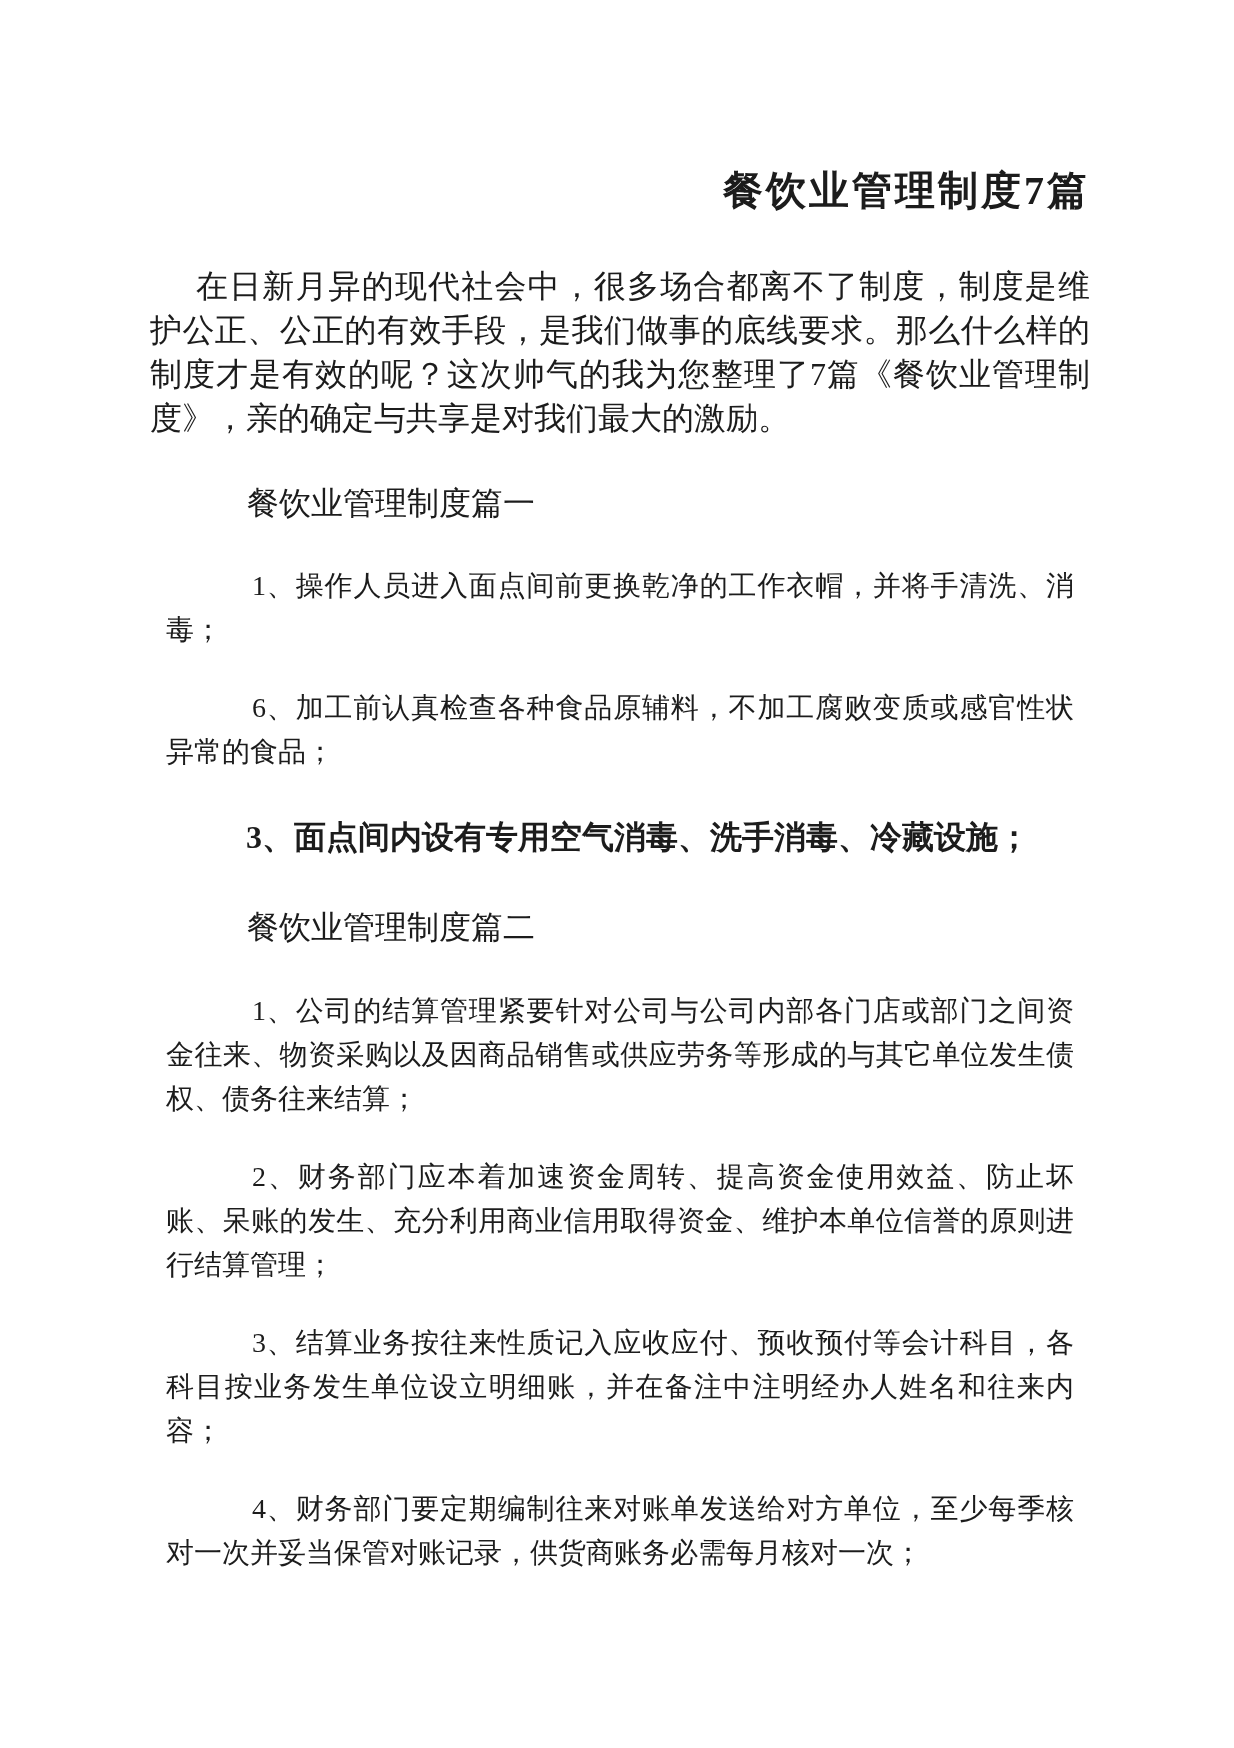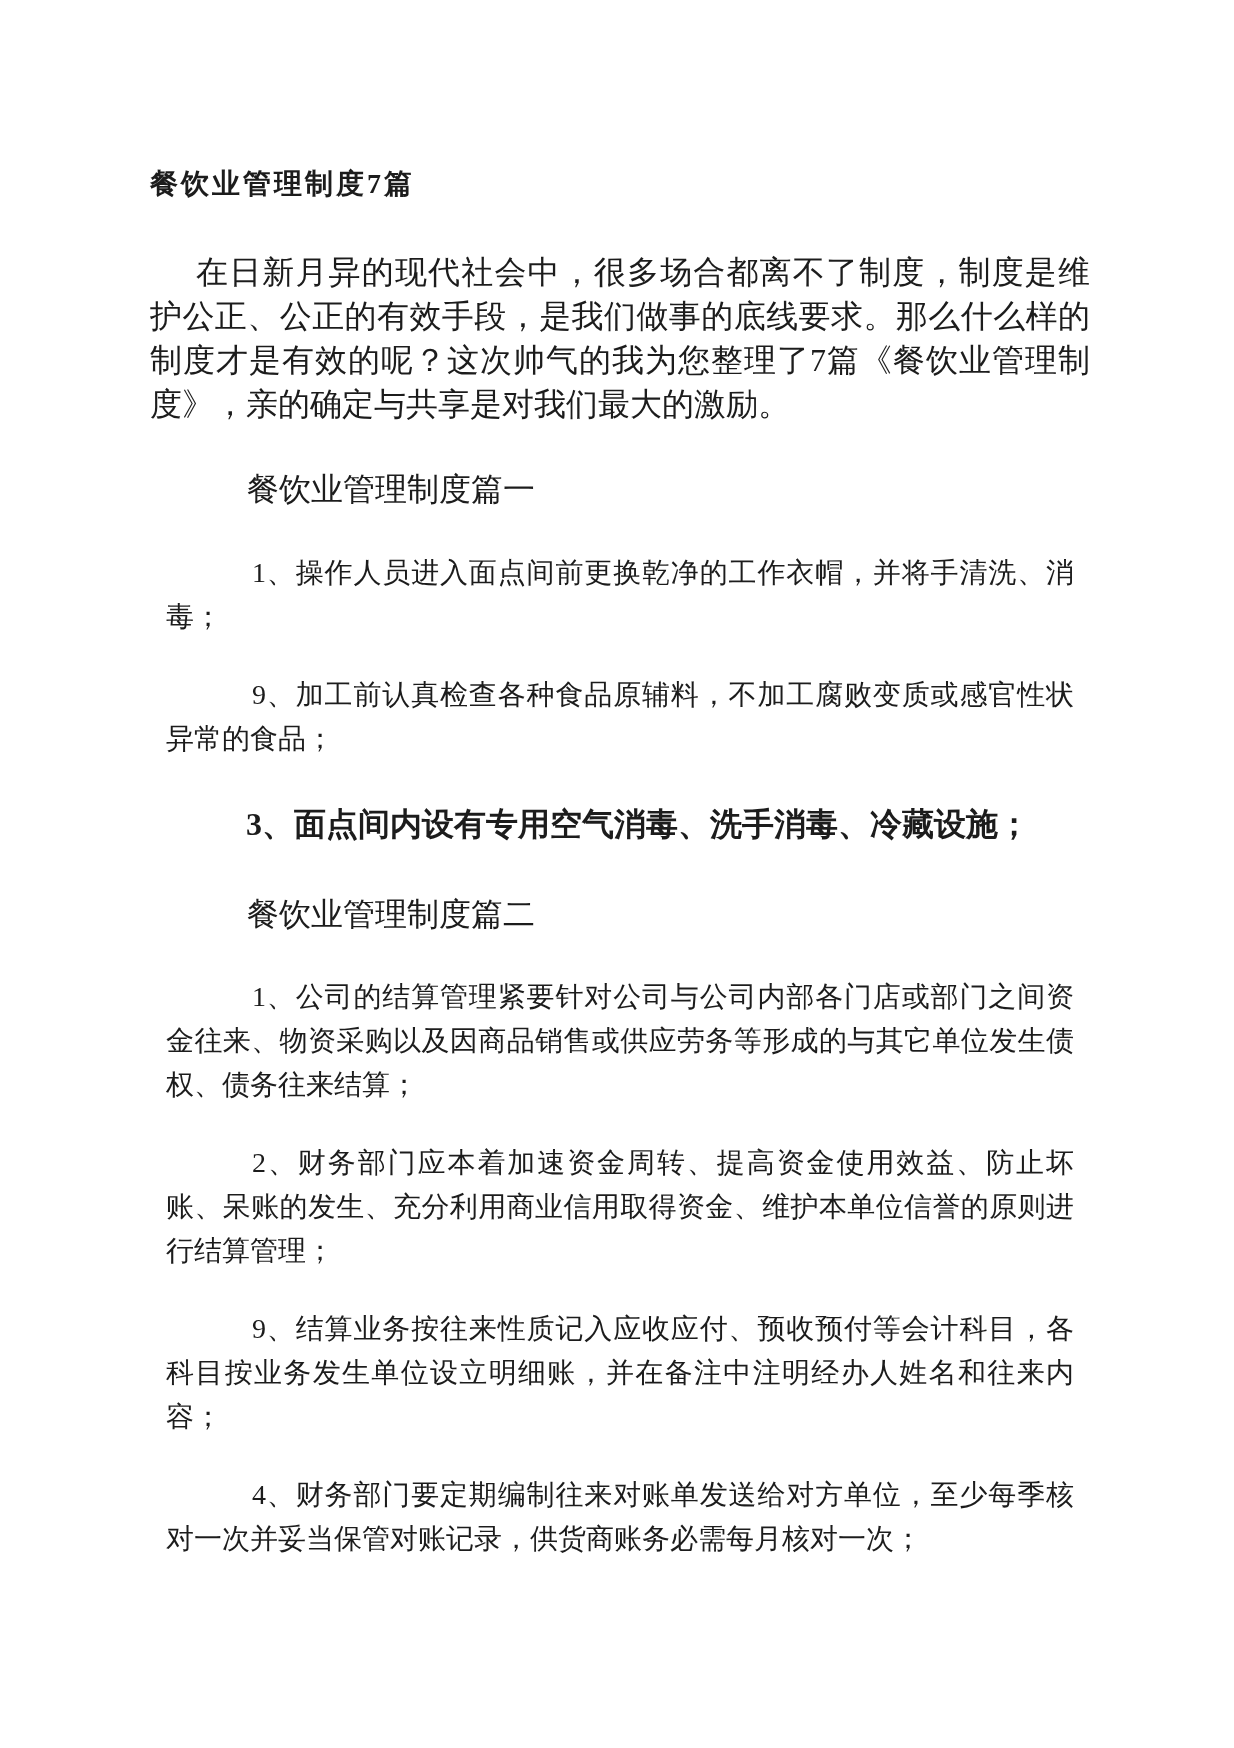--- a/index.html
+++ b/index.html
@@ -15,23 +15,23 @@
     font-family: "Liberation Serif", "DejaVu Serif", serif;
     color: #1c1c1c;
   }
   .page {
     width: 1234px;
     height: 1748px;
     background: #ffffff;
     padding: 168px 144px 0 150px;
   }
   .doc-title {
-    font-size: 28px;
+    font-size: 40px;
     font-weight: bold;
-    text-align: left;
+    text-align: right;
     letter-spacing: 3px;
     margin: 0 0 50px 0;
     line-height: 1.15;
   }
   .intro {
     font-size: 32px;
     line-height: 44px;
     text-indent: 46px;
     text-align: justify;
     margin: 0 0 36px 0;
@@ -62,21 +62,21 @@
 <body>
 
 <main class="page">
   <h1 class="doc-title">餐饮业管理制度7篇</h1>
 
   <p class="intro">在日新月异的现代社会中，很多场合都离不了制度，制度是维护公正、公正的有效手段，是我们做事的底线要求。那么什么样的制度才是有效的呢？这次帅气的我为您整理了7篇《餐饮业管理制度》，亲的确定与共享是对我们最大的激励。</p>
 
   <div id="sections">
       <h2 class="section-heading">餐饮业管理制度篇一</h2>
       <p class="para">1、操作人员进入面点间前更换乾净的工作衣帽，并将手清洗、消毒；</p>
-      <p class="para">9、加工前认真检查各种食品原辅料，不加工腐败变质或感官性状异常的食品；</p>
+      <p class="para">6、加工前认真检查各种食品原辅料，不加工腐败变质或感官性状异常的食品；</p>
       <p class="para emphasis">3、面点间内设有专用空气消毒、洗手消毒、冷藏设施；</p>
       <h2 class="section-heading">餐饮业管理制度篇二</h2>
       <p class="para">1、公司的结算管理紧要针对公司与公司内部各门店或部门之间资金往来、物资采购以及因商品销售或供应劳务等形成的与其它单位发生债权、债务往来结算；</p>
       <p class="para">2、财务部门应本着加速资金周转、提高资金使用效益、防止坏账、呆账的发生、充分利用商业信用取得资金、维护本单位信誉的原则进行结算管理；</p>
-      <p class="para">9、结算业务按往来性质记入应收应付、预收预付等会计科目，各科目按业务发生单位设立明细账，并在备注中注明经办人姓名和往来内容；</p>
+      <p class="para">3、结算业务按往来性质记入应收应付、预收预付等会计科目，各科目按业务发生单位设立明细账，并在备注中注明经办人姓名和往来内容；</p>
       <p class="para">4、财务部门要定期编制往来对账单发送给对方单位，至少每季核对一次并妥当保管对账记录，供货商账务必需每月核对一次；</p>
     </div>
 </main>
 
 </body></html>

